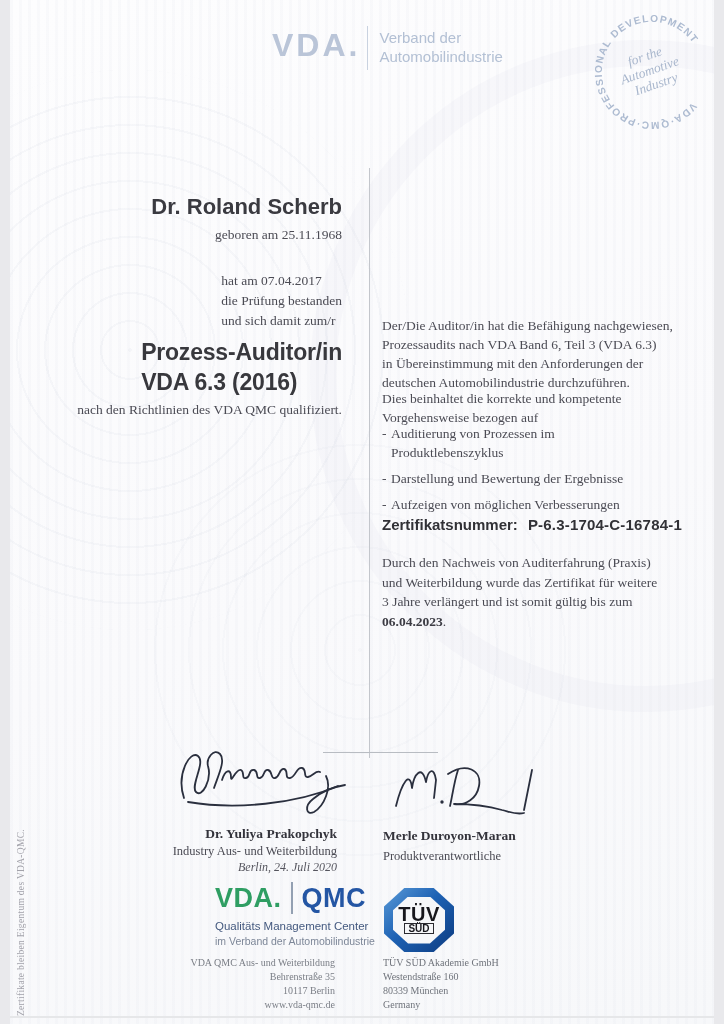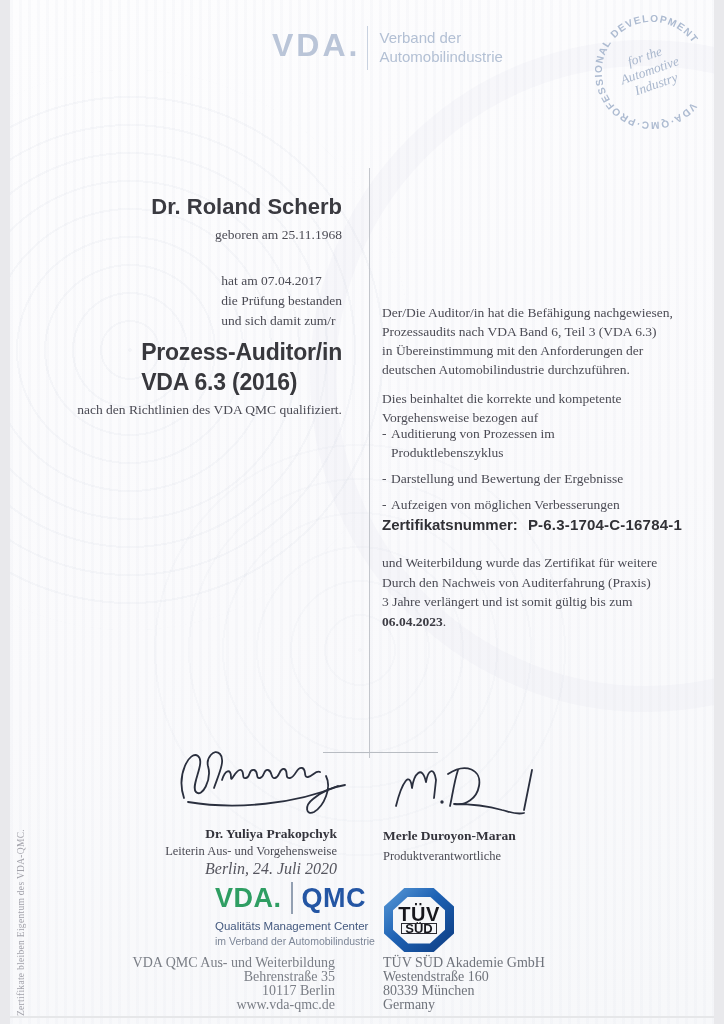--- a/index.html
+++ b/index.html
@@ -41,62 +41,62 @@
   .qual{top:337px;font-family:"Liberation Sans",sans-serif;font-weight:bold;font-size:23px;
         line-height:30px;color:#38383d;letter-spacing:-0.2px;}
   .qualnote{top:402px;font-size:13.5px;color:#4b4b54;}
 
   
   .vline{left:359px;top:168px;width:1px;height:590px;background:#c3c6cc;}
   .hline{left:313px;top:752px;width:115px;height:1px;background:#b8bcc2;}
 
   
   .rcol{left:372px;white-space:nowrap;font-size:13.5px;line-height:19px;color:#4b4b54;}
-  .p1{top:303px;}
+  .p1{top:316px;}
   .p2{top:389px;}
   .bullets{top:424px;}
   .bullet{display:flex;margin-bottom:7px;}
   .bullet .dash{width:9px;flex:none;}
   .certline{top:515px;font-family:"Liberation Sans",sans-serif;font-weight:bold;font-size:15px;color:#313136;}
   .certline .num{margin-left:10px;letter-spacing:0.2px;}
   .p3{top:553px;line-height:19.5px;}
   .p3 .bold{font-weight:bold;color:#3c3c44;}
 
   
   .sig{stroke:#2a2f3e;stroke-width:1.8;fill:none;stroke-linecap:round;stroke-linejoin:round;}
   .sig-left{left:156px;top:736px;}
   .sig-right{left:372px;top:754px;}
   .signer-l{right:377px;text-align:right;white-space:nowrap;}
   .signer-r{left:373px;white-space:nowrap;}
   .signer-name{font-weight:bold;font-size:13.5px;color:#33333b;}
   .signer-role{font-size:12.5px;color:#4b4b54;}
-  .signer-date{font-style:italic;font-size:16px;color:#55555e;}
+  .signer-date{font-style:italic;font-size:12px;color:#55555e;}
   .sl-name{top:826px;} .sl-role{top:844px;} .sl-date{top:860px;}
   .sr-name{top:828px;} .sr-role{top:849px;}
 
   
   .qmc-logo{left:205px;top:882px;display:flex;align-items:center;font-family:"Liberation Sans",sans-serif;font-weight:bold;font-size:27px;}
   .qmc-logo .vda{color:#2f9e63;letter-spacing:0.5px;}
   .qmc-logo .sep{width:2px;height:32px;background:#93a0b2;margin:0 9px;}
   .qmc-logo .qmc{color:#2456a4;letter-spacing:0.5px;}
   .qmc-t1{left:205px;top:920px;font-family:"Liberation Sans",sans-serif;font-size:11.5px;color:#44597f;}
   .qmc-t2{left:205px;top:935px;font-family:"Liberation Sans",sans-serif;font-size:10.5px;color:#7d8798;}
 
   .tuv{left:374px;top:888px;width:70px;height:64px;
        background:linear-gradient(135deg,#5a9bd8 0%,#1e62b4 45%,#0c3b80 100%);
        clip-path:polygon(29% 0,71% 0,100% 29%,100% 71%,71% 100%,29% 100%,0 71%,0 29%);
        display:flex;align-items:center;justify-content:center;}
   .tuv-inner{width:52px;height:47px;background:#f6f7f9;
        clip-path:polygon(29% 0,71% 0,100% 29%,100% 71%,71% 100%,29% 100%,0 71%,0 29%);
        display:flex;flex-direction:column;align-items:center;justify-content:center;}
   .tuv-inner .tuv-word{font-family:"Liberation Sans",sans-serif;font-weight:bold;font-size:20px;color:#17171c;line-height:16px;letter-spacing:0.5px;}
-  .tuv-inner .sued{font-family:"Liberation Sans",sans-serif;font-weight:bold;font-size:13px;color:#17171c;
+  .tuv-inner .sued{font-family:"Liberation Sans",sans-serif;font-weight:bold;font-size:10px;color:#17171c;
        border:1px solid #2a2a30;padding:0 3px;line-height:9px;margin-top:1px;}
 
-  .addr{top:956px;font-size:14px;line-height:14px;}
+  .addr{top:956px;font-size:10px;line-height:14px;}
   .addr-l{right:379px;text-align:right;color:#7a7e86;}
   .addr-r{left:373px;color:#6f737b;}
 
   .side-note{left:6px;top:836px;height:180px;writing-mode:vertical-rl;transform:rotate(180deg);
              font-size:9.5px;color:#a2a2aa;letter-spacing:0.3px;white-space:nowrap;}
 
   .scan-edge{left:0;top:1016px;width:724px;height:2px;background:#e6e7e9;}
 </style>
 </head>
 <body>
@@ -180,43 +180,43 @@
       <span class="dash">-</span>
       <span>Aufzeigen von möglichen Verbesserungen</span>
     </div>
   </div>
 
   <div class="abs rcol certline">
     <span>Zertifikatsnummer:</span><span class="num">P-6.3-1704-C-16784-1</span>
   </div>
 
   <div class="abs rcol p3">
+    <div>Durch den Nachweis von Auditerfahrung (Praxis)</div>
     <div>und Weiterbildung wurde das Zertifikat für weitere</div>
-    <div>Durch den Nachweis von Auditerfahrung (Praxis)</div>
     <div>3 Jahre verlängert und ist somit gültig bis zum</div>
     <div><span class="bold">06.04.2023</span><span>.</span></div>
   </div>
 
   <svg class="abs sig-left" width="200" height="90" viewBox="0 0 200 90">
     <path class="sig" d="M18,62 C10,38 24,14 32,20 C40,26 24,50 30,56 C36,62 46,44 42,30 C40,22 48,12 54,18 C60,24 52,40 48,52"></path>
     <path class="sig" d="M56,44 c3,-10 9,-12 9,-3 c0,7 5,-9 10,-7 c4,2 0,9 5,8 c5,-1 2,-9 8,-8 c5,1 1,9 6,8 c5,-1 3,-9 8,-8 c5,1 2,9 7,8 c5,-1 4,-10 9,-9 c5,1 0,10 6,9 c6,-1 6,-11 12,-10 c5,1 1,10 6,9 c5,-1 8,-7 12,-5"></path>
     <path class="sig" d="M160,40 c6,12 -2,30 -12,36 c-8,4 -10,-6 -1,-13 c9,-8 20,-12 32,-14"></path>
     <path class="sig" d="M22,66 C70,74 130,68 172,50"></path>
   </svg>
 
   <svg class="abs sig-right" width="170" height="70" viewBox="0 0 170 70">
     <path class="sig" d="M14,52 C20,28 28,16 30,34 C32,20 40,10 44,28 C46,16 52,12 54,26 L52,44"></path>
     <circle cx="60" cy="48" r="1.7" fill="#2a2f3e" stroke="none"></circle>
     <path class="sig" d="M76,16 C72,28 70,44 68,52"></path>
     <path class="sig" d="M66,20 C84,8 100,16 97,32 C95,44 84,52 72,50 c14,0 34,2 48,6 c8,2 14,5 22,3"></path>
     <path class="sig" d="M150,16 l-8,40"></path>
   </svg>
 
   <div class="abs signer-l signer-name sl-name">Dr. Yuliya Prakopchyk</div>
-  <div class="abs signer-l signer-role sl-role">Leiterin Aus- und Vorgehensweise</div>
+  <div class="abs signer-l signer-role sl-role">Industry Aus- und Weiterbildung</div>
   <div class="abs signer-l signer-date sl-date">Berlin, 24. Juli 2020</div>
 
   <div class="abs signer-r signer-name sr-name">Merle Duroyon-Maran</div>
   <div class="abs signer-r signer-role sr-role">Produktverantwortliche</div>
 
   <div class="abs qmc-logo">
     <span class="vda">VDA.</span>
     <span class="sep"></span>
     <span class="qmc">QMC</span>
   </div>

